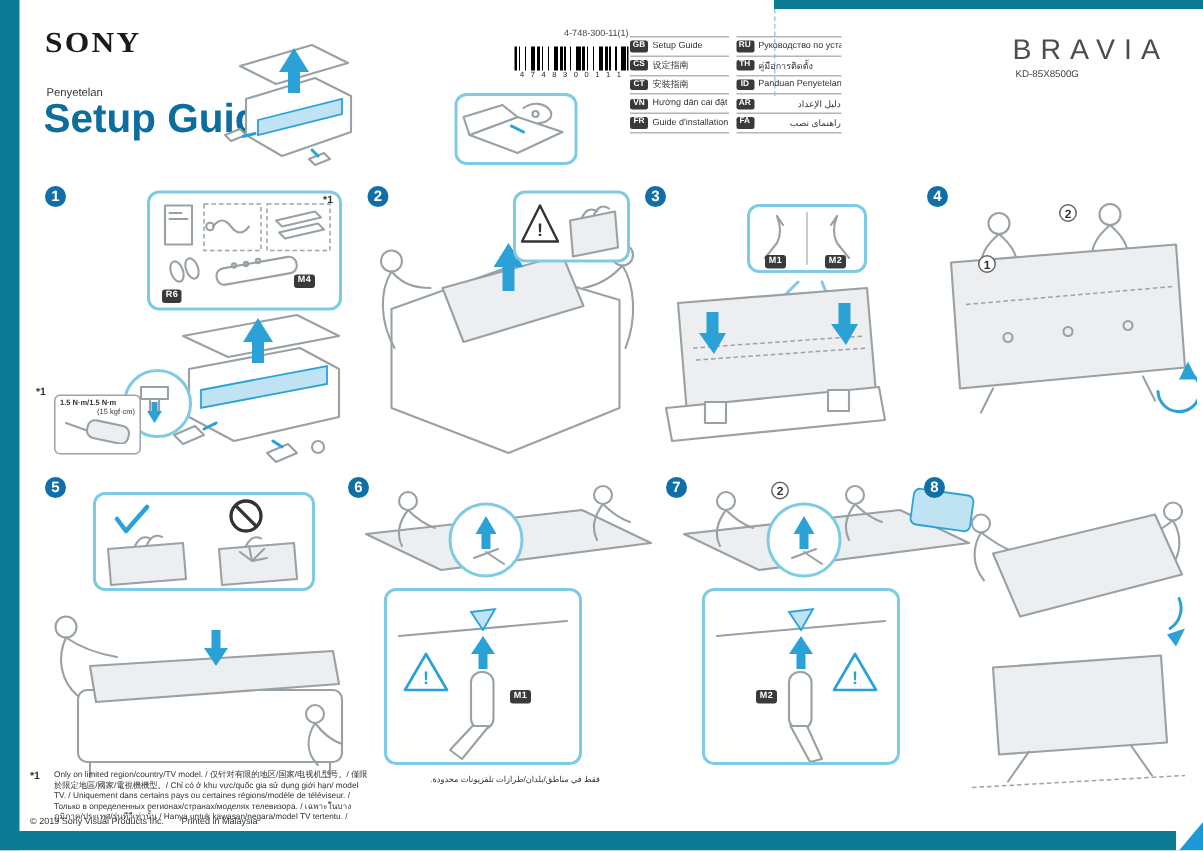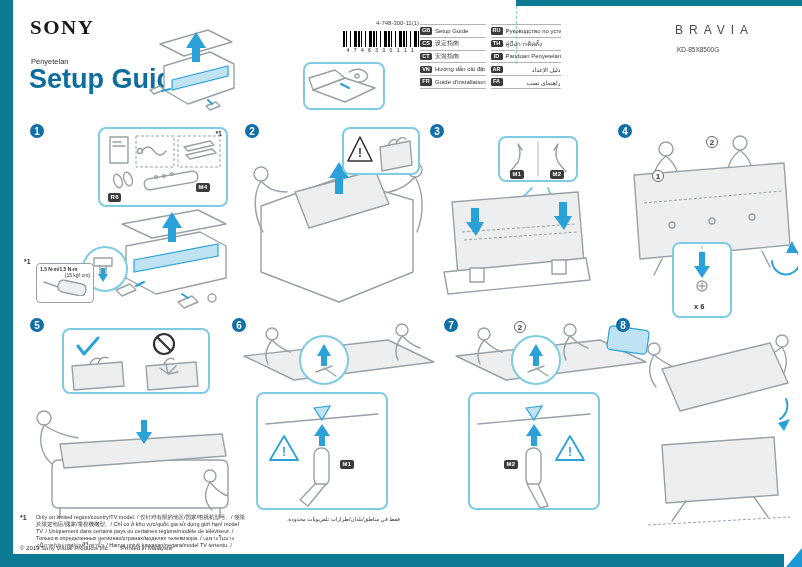--- a/index.html
+++ b/index.html
@@ -32,21 +32,21 @@
   .barcode{position:absolute;left:343px;top:31px;width:76px;height:16px;
      background:repeating-linear-gradient(90deg,#000 0 2px,#fff 2px 3px,#000 3px 4px,#fff 4px 7px,#000 7px 8px,#fff 8px 11px,#000 11px 14px,#fff 14px 15px)}
   .barcode-digits{position:absolute;left:343px;top:47px;width:76px;text-align:center;font-size:5px;color:#222;letter-spacing:1.5px}
   .langs{position:absolute;left:420px;top:24px;width:140px;display:flex;gap:5px}
   .langcol{width:66px;border-bottom:.6px solid #b5b5b5}
   .langrow{display:flex;align-items:center;height:11.8px;border-top:.6px solid #b5b5b5;gap:3px}
   .lpill{background:#3a3a3a;color:#fff;font-size:5.5px;font-weight:700;width:12px;text-align:center;
          border-radius:1.5px;line-height:7.5px;flex:none}
   .llabel{font-size:6px;color:#333;white-space:nowrap;overflow:hidden}
   .llabel.rtl{flex:1;text-align:right;direction:rtl}
-  .bravia{position:absolute;left:675px;top:23px;font-size:12px;letter-spacing:6px;color:#4c4c4c;font-weight:400}
+  .bravia{position:absolute;left:675px;top:23px;font-size:19px;letter-spacing:6px;color:#4c4c4c;font-weight:400}
   .model{position:absolute;left:677px;top:46px;font-size:6.5px;color:#3f3f3f}
   
   .bar-left{position:absolute;left:0;top:0;width:13px;height:567px;background:#0d7b93}
   .bar-bottom{position:absolute;left:0;top:554px;width:784px;height:13px;background:#0d7b93}
   .bar-topright{position:absolute;left:516px;top:0;width:286px;height:6px;background:#0d7b93}
   .foldline{position:absolute;left:516px;top:6px;height:58px;width:0;border-left:1.5px dashed #8fd3e6}
   .corner-tri{position:absolute;left:786px;top:548px;width:16px;height:19px;background:#1d9ad6;
               clip-path:polygon(0 100%,100% 0,100% 100%)}
   
   .footnote-text{position:absolute;left:36px;top:514px;width:210px;font-size:5.5px;line-height:7px;color:#333}
@@ -263,30 +263,20 @@
     <circle class="ln" cx="50" cy="92" r="3"></circle>
       <circle class="ln" cx="90" cy="88" r="3"></circle>
       <circle class="ln" cx="130" cy="84" r="3"></circle>
     <path class="acc" d="M150,128 a14,14 0 1 0 18,-14"></path>
     <polygon class="accf" points="170,108 176,120 164,120"></polygon>
     <path class="ln" d="M40,126 l-8,16 M140,118 l8,16"></path>
   </svg>
   <div class="substep" style="left:652px;top:170px">1</div>
   <div class="substep" style="left:706px;top:136px">2</div>
 
-  <div class="inset" style="left:672px;top:242px;width:60px;height:76px">
-    <svg width="56" height="54" viewBox="0 0 56 54">
-      <line class="dash" x1="28" y1="2" x2="28" y2="16"></line>
-      <polygon class="accf" points="28,34 20,22 25,22 25,8 31,8 31,22 36,22"></polygon>
-      <circle class="lnf" cx="28" cy="42" r="5"></circle>
-      <line class="ln" x1="25" y1="42" x2="31" y2="42"></line>
-        <line class="ln" x1="28" y1="39" x2="28" y2="45"></line>
-    </svg>
-    <div class="xsix" style="left:20px;top:58px">x 6</div>
-  </div>
 
   <div class="stepnum" style="left:30px;top:318px">5</div>
 
   <div class="inset" style="left:62px;top:328px;width:148px;height:66px">
     <svg width="144" height="62" viewBox="0 0 144 62">
       <path class="acc" style="stroke-width:3" d="M14,16 l6,8 l14,-16"></path>
       <polygon class="gf" points="8,36 58,32 60,56 10,60"></polygon>
       <path class="ln" d="M26,34 q4,-8 10,-5 M34,33 q4,-8 10,-5"></path>
       <g>
         <circle cx="100" cy="14" r="10" style="stroke:#333;fill:none;stroke-width:2.2"></circle>

